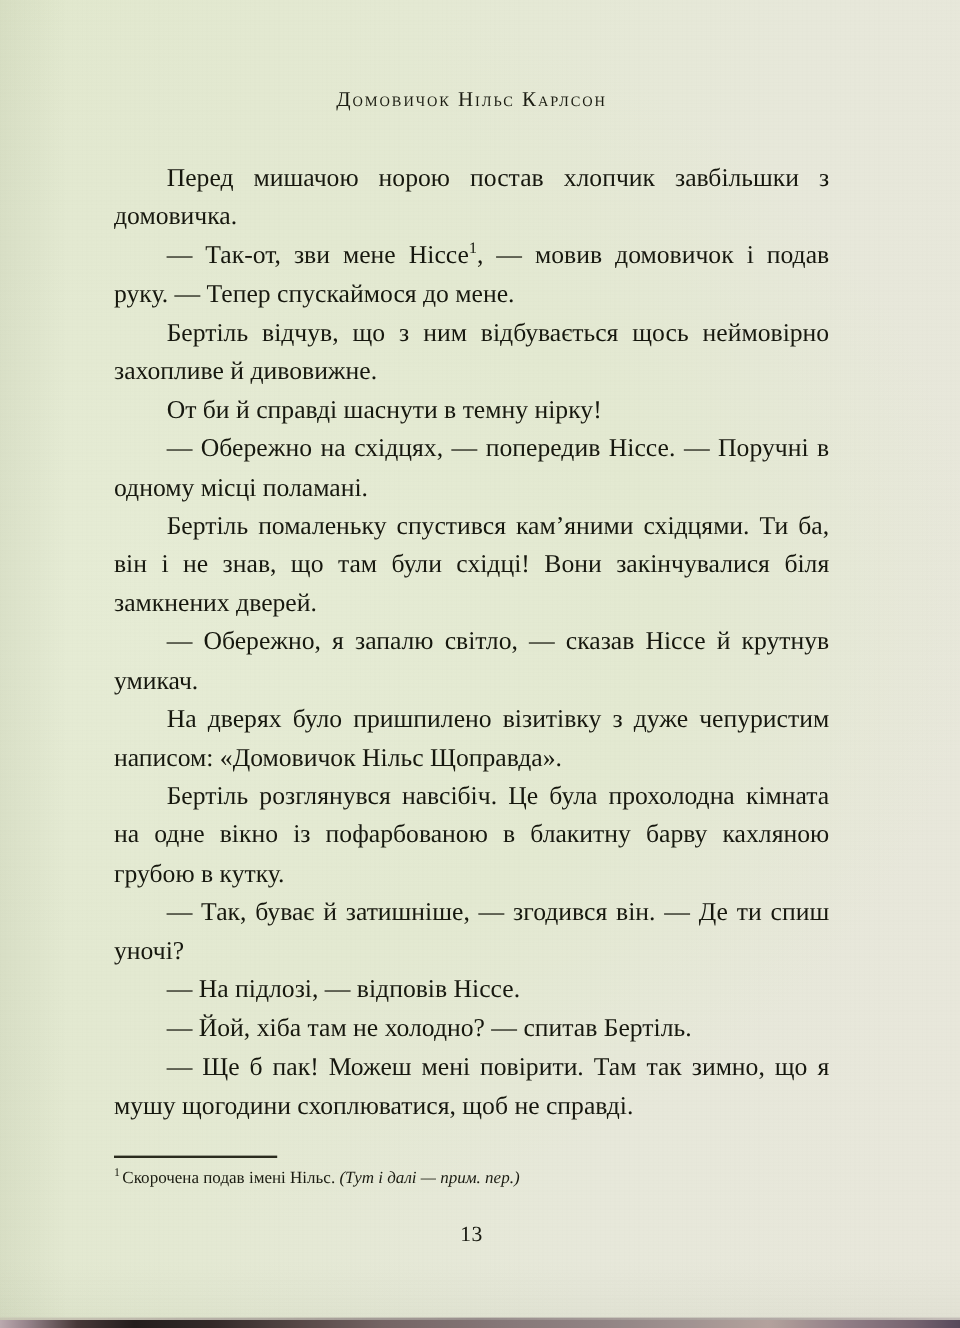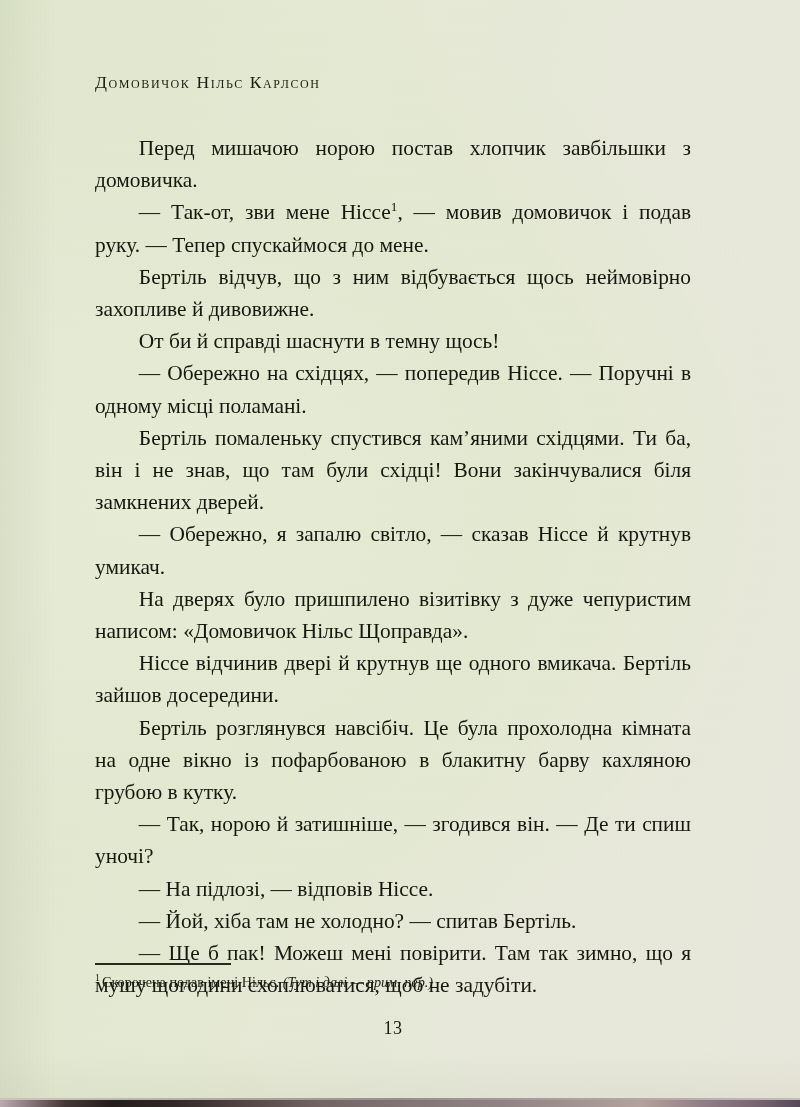--- a/index.html
+++ b/index.html
@@ -54,20 +54,21 @@
     width: 596px;
     height: 100%;
     z-index: 2;
   }
 
   .running-head {
     position: absolute;
     top: 72px;
     left: 0;
     width: 596px;
+    text-align: center;
     font-size: 17.5px;
     font-variant: small-caps;
     letter-spacing: 1.6px;
     white-space: nowrap;
     color: #1b1c12;
   }
 
   .body-text {
     position: absolute;
     top: 108px;
@@ -169,31 +170,30 @@
 <div class="page">
 
   <div class="content">
 
     <div class="running-head">Домовичок Нільс Карлсон</div>
 
     <div class="body-text">
         <p>Перед мишачою норою постав хлопчик завбільшки з домовичка.</p>
         <p>— Так-от, зви мене Ніссе<span class="fn-ref">1</span>, — мовив домовичок і подав руку. — Тепер спускаймося до мене.</p>
         <p>Бертіль відчув, що з ним відбувається щось неймовірно захопливе й дивовижне.</p>
-        <p>От би й справді шаснути в темну щось!</p>
+        <p>От би й справді шаснути в темну нірку!</p>
         <p>— Обережно на східцях, — попередив Ніссе. — Поручні в одному місці поламані.</p>
         <p>Бертіль помаленьку спустився кам’яними східцями. Ти ба, він і не знав, що там були східці! Вони закінчувалися біля замкнених дверей.</p>
         <p>— Обережно, я запалю світло, — сказав Ніссе й крутнув умикач.</p>
         <p>На дверях було пришпилено візитівку з дуже чепуристим написом: «Домовичок Нільс Щоправда».</p>
-        <p>Ніссе відчинив двері й крутнув ще одного вмикача. Бертіль зайшов досередини.</p>
         <p>Бертіль розглянувся навсібіч. Це була прохолодна кімната на одне вікно із пофарбованою в блакитну барву кахляною грубою в кутку.</p>
-        <p>— Так, норою й затишніше, — згодився він. — Де ти спиш уночі?</p>
+        <p>— Так, буває й затишніше, — згодився він. — Де ти спиш уночі?</p>
         <p>— На підлозі, — відповів Ніссе.</p>
         <p>— Йой, хіба там не холодно? — спитав Бертіль.</p>
-        <p>— Ще б пак! Можеш мені повірити. Там так зимно, що я мушу щогодини схоплюватися, щоб не задубіти.</p>
+        <p>— Ще б пак! Можеш мені повірити. Там так зимно, що я мушу щогодини схоплюватися, щоб не справді.</p>
       </div>
 
     <div class="footnote-block">
       <div class="footnote-rule"></div>
       <p class="footnote-text">
         <span class="fn-marker">1</span><span>Скорочена подав імені Нільс. </span><em>(Тут і далі — прим. пер.)</em>
       </p>
     </div>
 
     <div class="folio">13</div>

